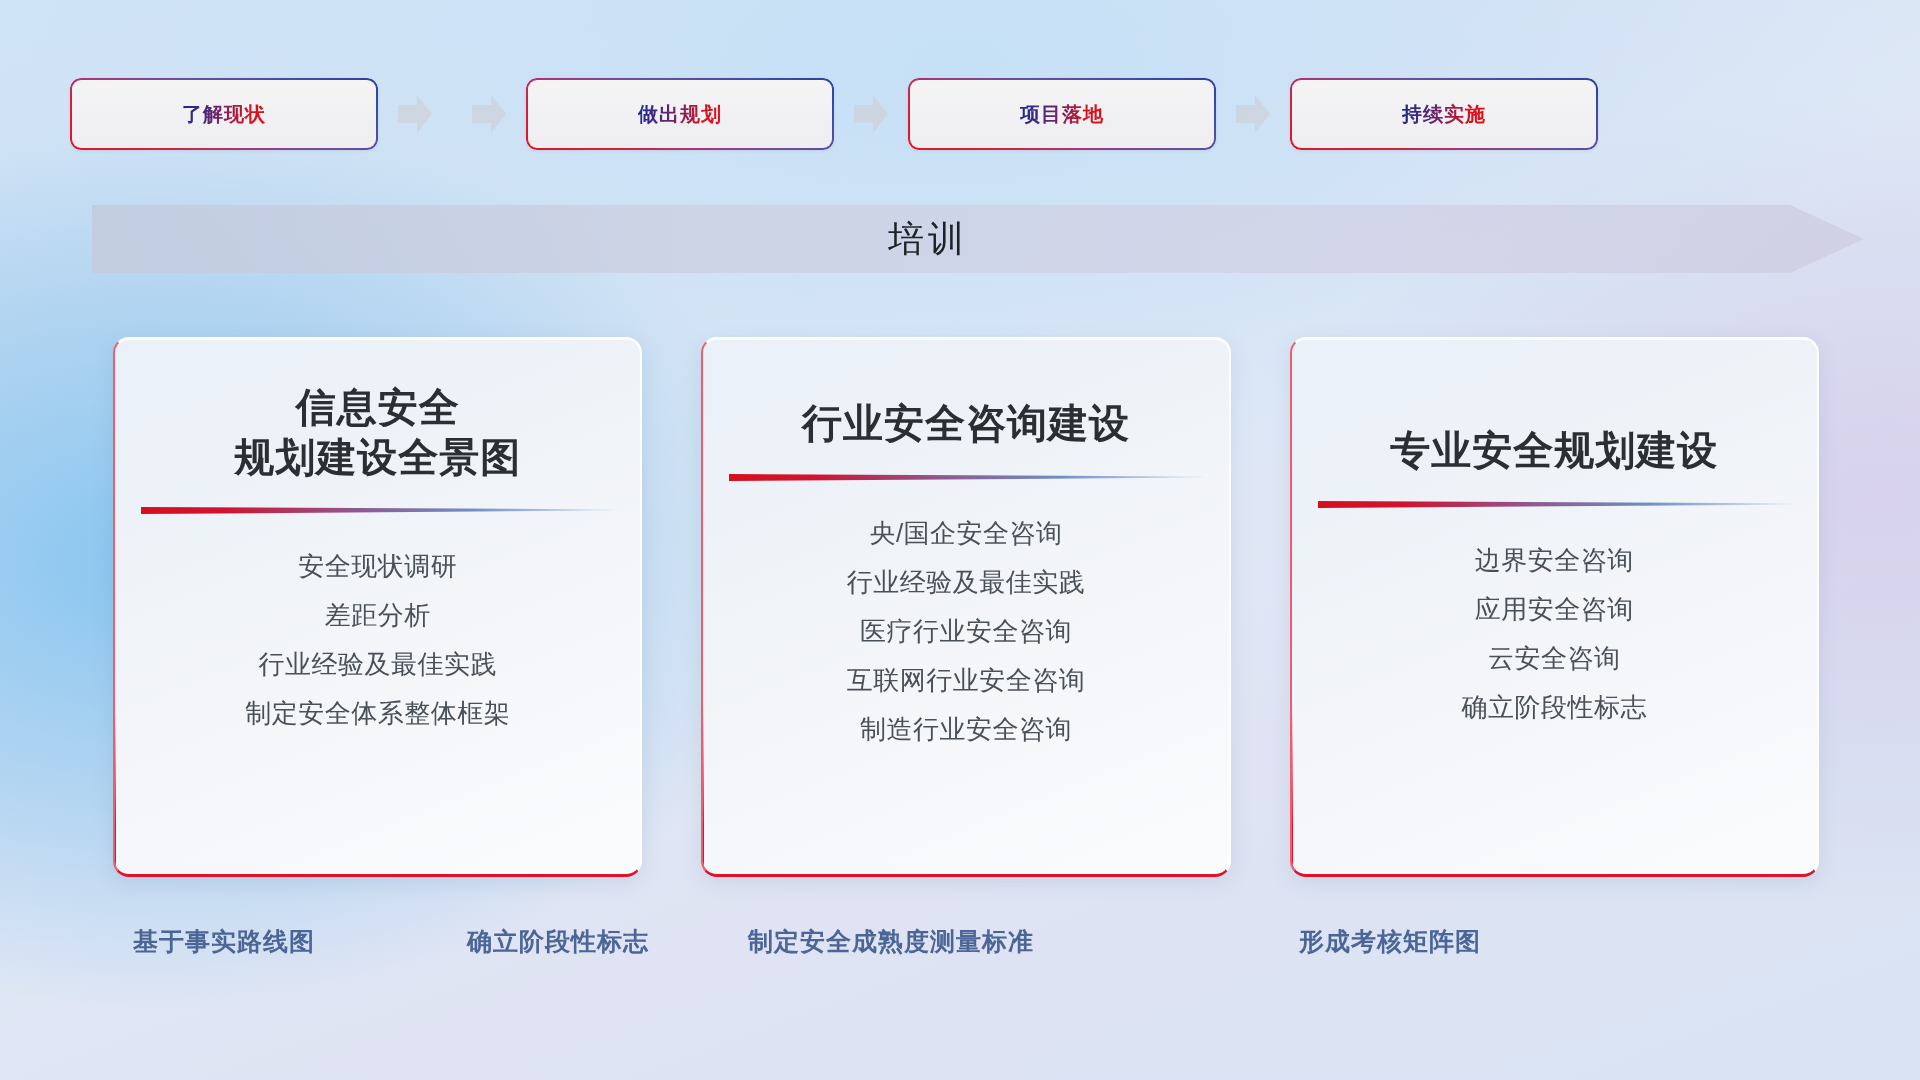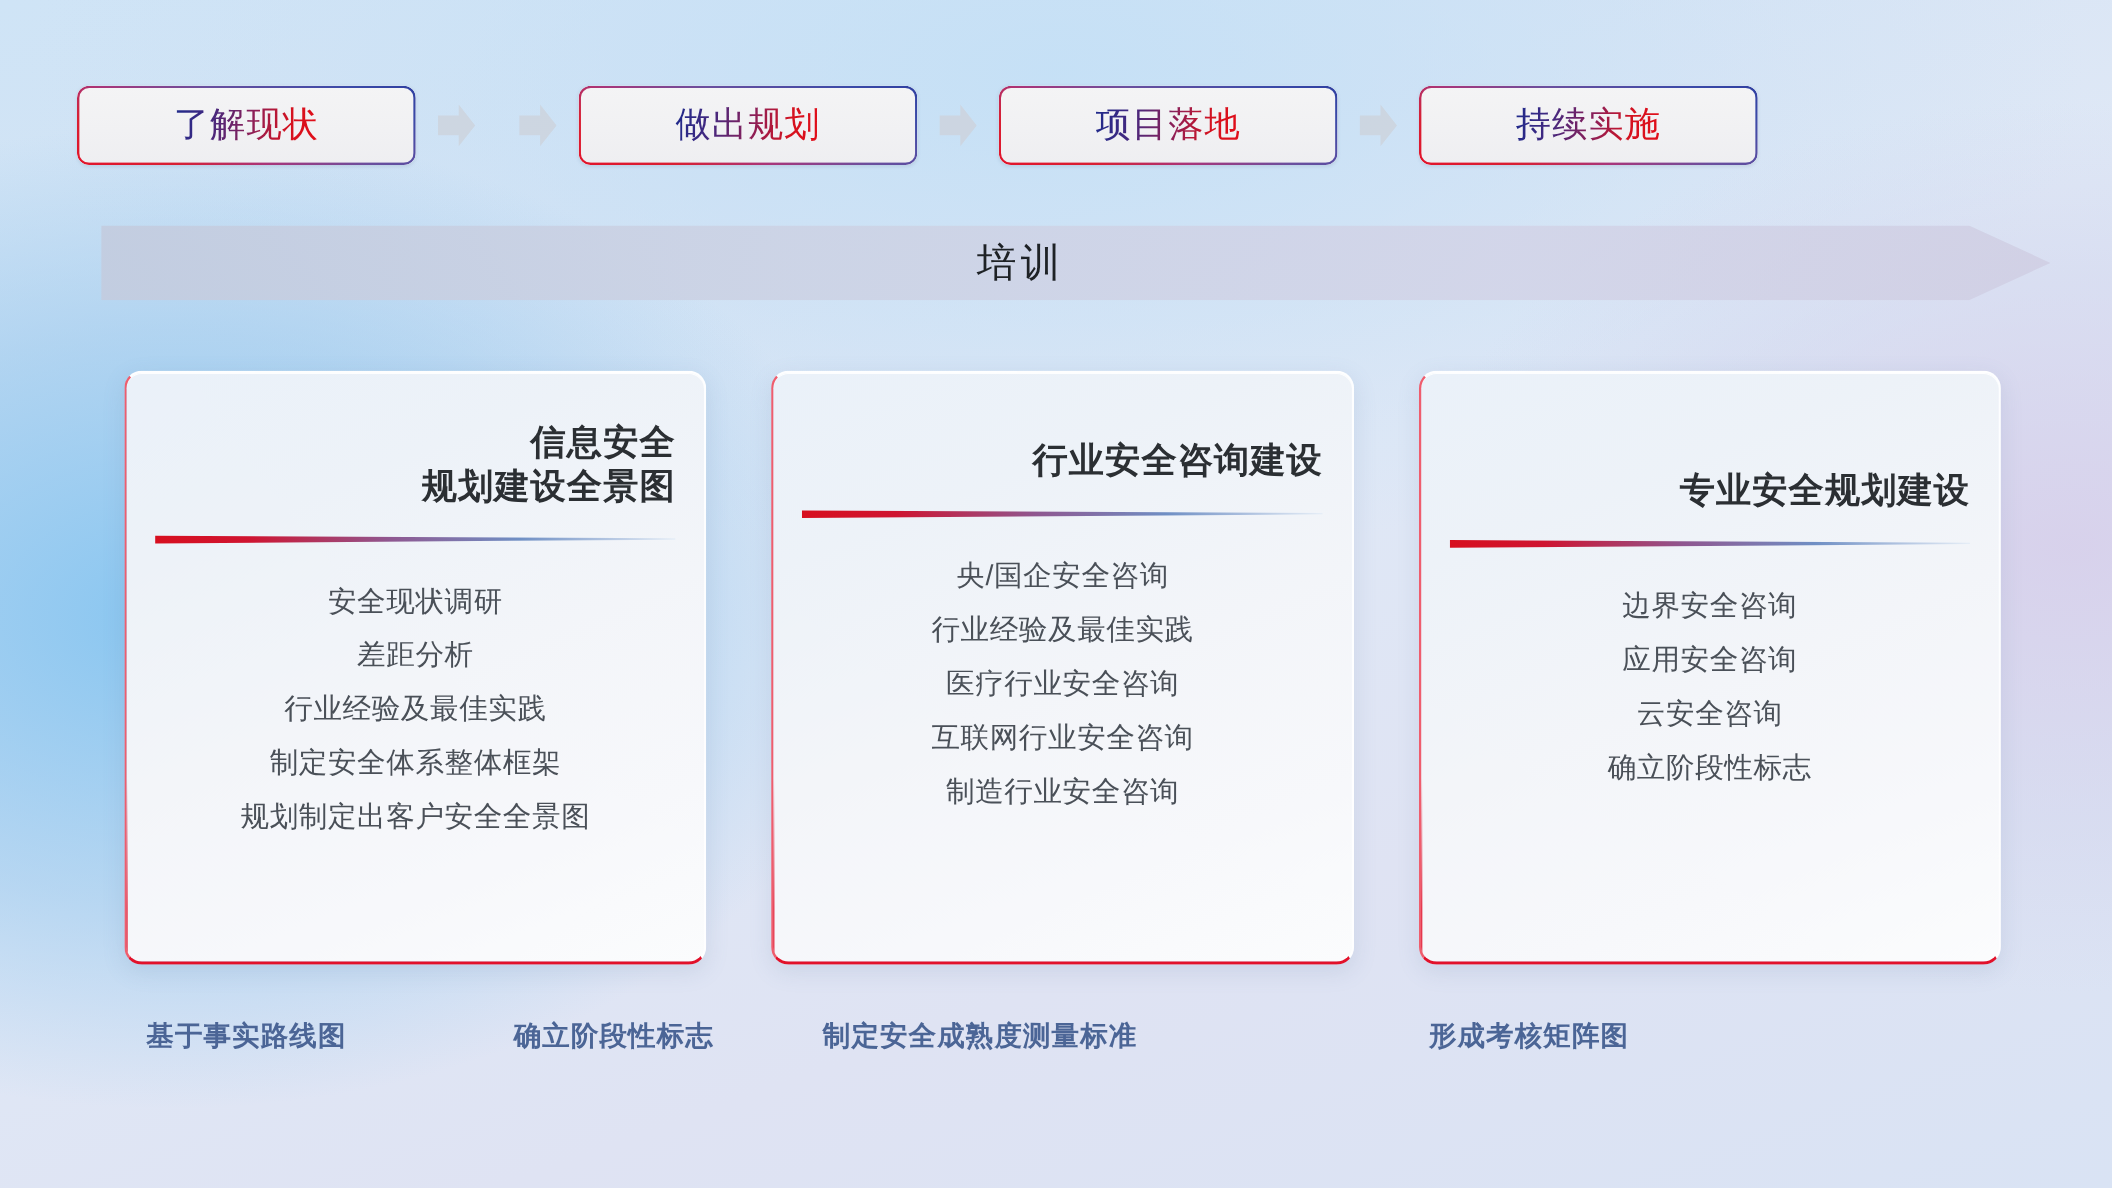--- a/index.html
+++ b/index.html
@@ -55,22 +55,22 @@
     background: linear-gradient(205deg, #2f3fa0 0%, #3b4aa8 14%, #6a4f9e 42%, #a8357a 62%, #d81f33 80%, #e2142b 100%);
     -webkit-mask: linear-gradient(#000 0 0) content-box, linear-gradient(#000 0 0);
     -webkit-mask-composite: xor;
     mask: linear-gradient(#000 0 0) content-box, linear-gradient(#000 0 0);
     mask-composite: exclude;
     pointer-events: none;
   }
 
   .step-label {
     position: relative;
-    font-size: 32px;
-    font-weight: 400;
+    font-size: 20px;
+    font-weight: 700;
     letter-spacing: 1px;
     background: linear-gradient(100deg, #1d2a8c 0%, #44287f 26%, #8e1f56 54%, #d5121f 78%, #e30d18 100%);
     -webkit-background-clip: text;
     background-clip: text;
     color: transparent;
     -webkit-text-fill-color: transparent;
   }
 
   .step-arrow {
     flex: 0 0 auto;
@@ -134,22 +134,22 @@
     content: "";
     position: absolute;
     left: -2px; bottom: -3px;
     width: 3px; height: 170px;
     background: linear-gradient(180deg, rgba(226,17,42,0) 0%, #e2112a 70%);
     pointer-events: none;
   }
 
   .card-title {
     margin-top: 44px;
-    text-align: right;
-    font-size: 32px;
+    text-align: center;
+    font-size: 40px;
     font-weight: 700;
     line-height: 1.24;
     color: #2b2f33;
     letter-spacing: 1px;
     white-space: pre-line;
   }
 
   .card-divider {
     margin: 0 auto;
     height: 11px;
@@ -266,21 +266,20 @@
             </defs>
             <path d="M0 3 L400 5.4 L400 6.6 L0 10 Z" fill="url(#dg1)"></path>
           </svg>
         </div>
       </div>
       <ul class="card-list">
         <li>安全现状调研</li>
         <li>差距分析</li>
         <li>行业经验及最佳实践</li>
         <li>制定安全体系整体框架</li>
-        <li>规划制定出客户安全全景图</li>
       </ul>
     </div>
 
     <div class="card two">
       <div class="card-title">行业安全咨询建设</div>
       <div class="divwrap">
         <div class="card-divider">
           <svg viewBox="0 0 400 11" preserveAspectRatio="none">
             <defs>
               <linearGradient id="dg2" x1="0" y1="0" x2="1" y2="0">

